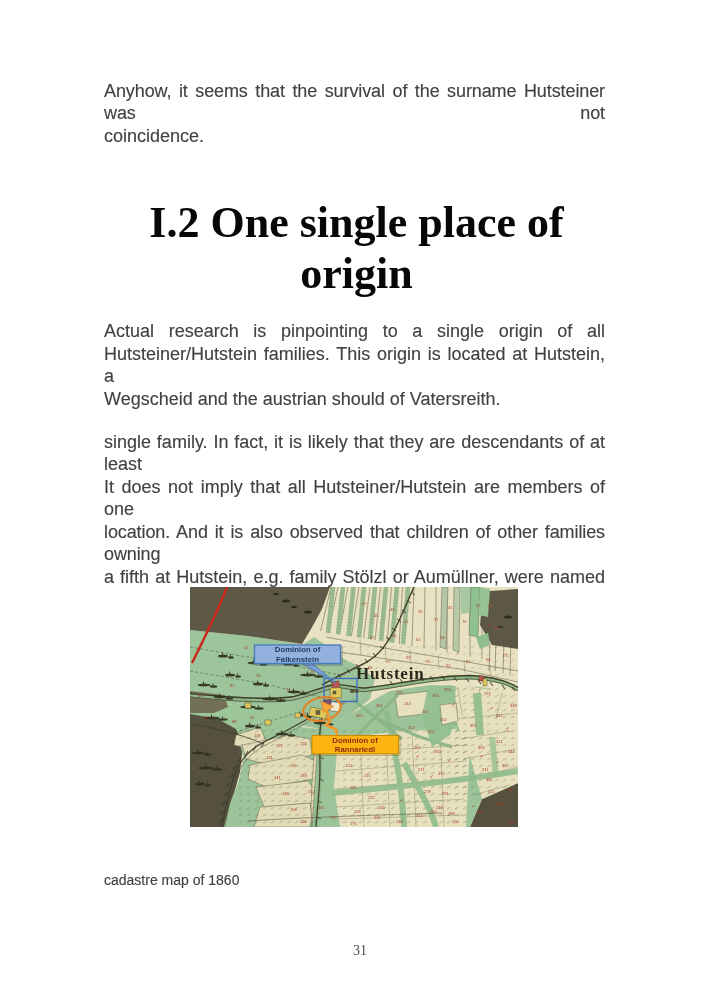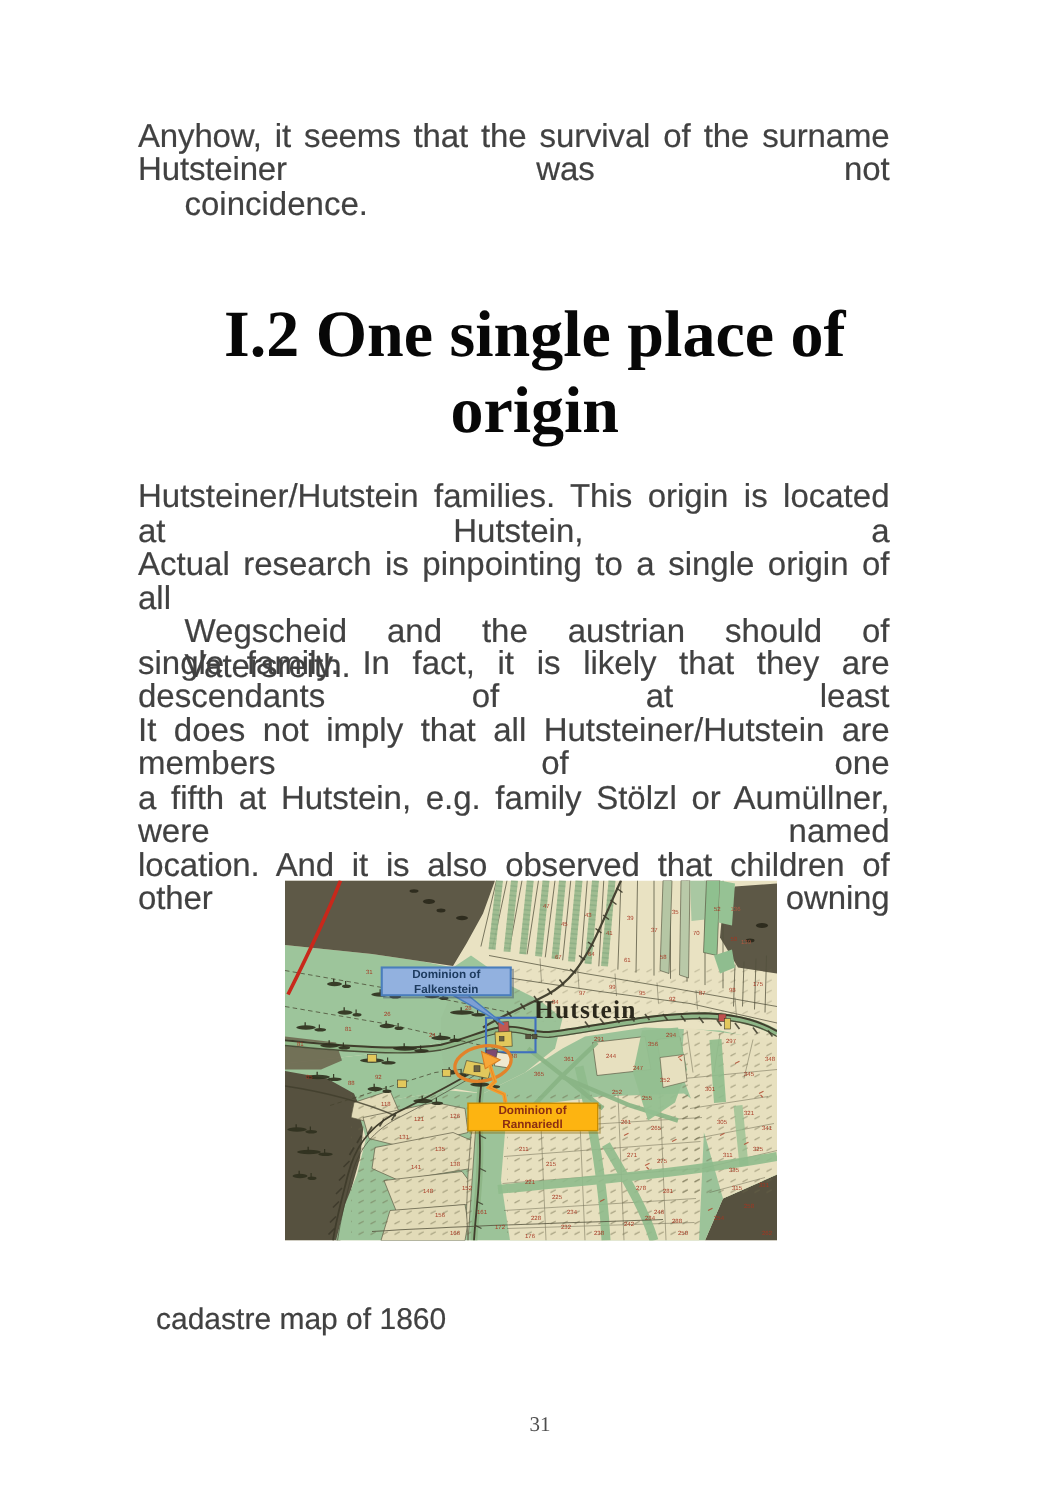--- a/index.html
+++ b/index.html
@@ -1,45 +1,45 @@
 <!DOCTYPE html>
 <html><head>
 <meta charset="utf-8">
 <style>
 html,body{margin:0;padding:0;background:#ffffff;width:709px;height:992px;overflow:hidden;}
 body{font-family:"Liberation Sans",sans-serif;color:#414141;}
-.para{position:absolute;left:92px;width:501px;font-size:22px;line-height:22.5px;-webkit-text-stroke:0.13px #414141;}
+.para{position:absolute;left:104px;width:501px;font-size:18px;line-height:22.5px;-webkit-text-stroke:0.13px #414141;}
 .para div{text-align:justify;text-align-last:justify;}
-.para div.last{text-align-last:left;margin-left:31px;}
+.para div.last{text-align-last:left;}
 #h1{position:absolute;left:2px;width:709px;top:196.5px;text-align:center;font-family:"Liberation Serif",serif;font-weight:bold;font-size:44px;line-height:51px;color:#070707;}
-#caption{position:absolute;left:104px;top:869px;font-size:20px;line-height:22.5px;-webkit-text-stroke:0.13px #414141;}
+#caption{position:absolute;left:104px;top:869px;font-size:14px;line-height:22.5px;-webkit-text-stroke:0.13px #414141;}
 #pagenum{position:absolute;left:0;top:942.5px;width:720px;text-align:center;font-family:"Liberation Serif",serif;font-size:14px;color:#4d4d4d;}
 #map{position:absolute;left:190px;top:587px;width:328px;height:240px;filter:blur(0.35px);}
 </style>
 </head>
 <body>
 
 <div class="para" style="top:79.7px">
 <div style="letter-spacing:-0.1px">Anyhow, it seems that the survival of the surname Hutsteiner was not</div>
 <div class="last">coincidence.</div>
 </div>
 
 <div id="h1">I.2 One single place of<br>origin</div>
 
 <div class="para" style="top:320.2px">
+<div>Actual research is pinpointing to a single origin of all</div>
 <div>Hutsteiner/Hutstein families. This origin is located at Hutstein, a</div>
-<div>Actual research is pinpointing to a single origin of all</div>
 <div class="last">Wegscheid and the austrian should of Vatersreith.</div>
 </div>
 
 <div class="para" style="top:430.6px">
 <div>single family. In fact, it is likely that they are descendants of at least</div>
 <div>It does not imply that all Hutsteiner/Hutstein are members of one</div>
+<div style="letter-spacing:-0.1px">location. And it is also observed that children of other families owning</div>
 <div>a fifth at Hutstein, e.g. family Stölzl or Aumüllner, were named</div>
-<div style="letter-spacing:-0.1px">location. And it is also observed that children of other families owning</div>
 </div>
 
 <div id="map">
 <svg width="328" height="240" viewBox="0 0 328 240" xmlns="http://www.w3.org/2000/svg" style="display:block">
 <defs>
 <pattern id="plow" width="8" height="7" patternUnits="userSpaceOnUse">
 <path d="M1,5 l3.5,-1.8" stroke="#6a6648" stroke-width="0.75" fill="none"></path>
 </pattern>
 </defs>
 

